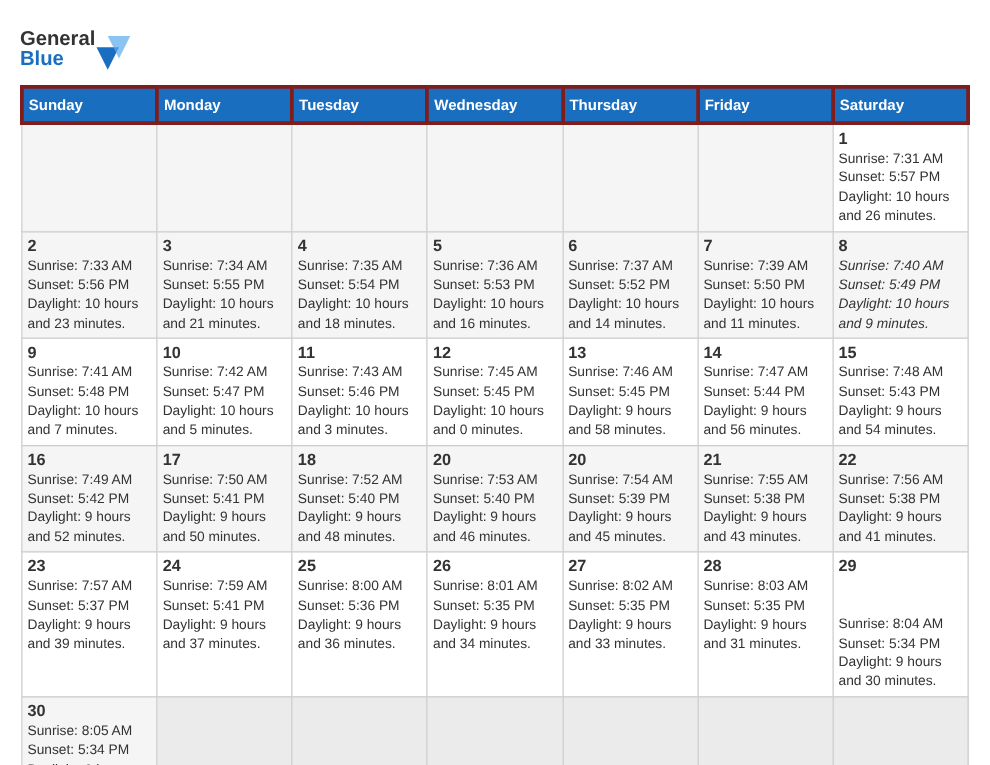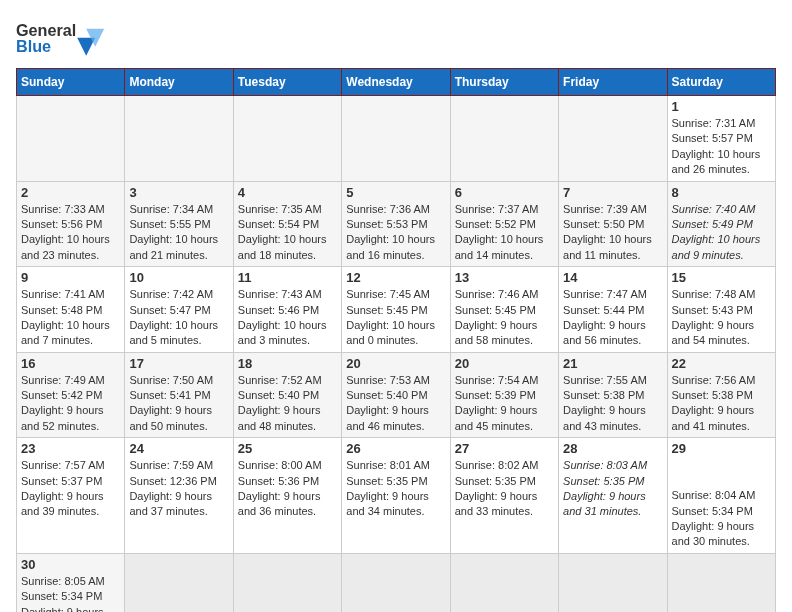--- a/index.html
+++ b/index.html
@@ -42,21 +42,21 @@
       border-collapse: collapse;
       border: 1px solid #ccc;
     }
     .calendar th {
       background-color: #1a6ebf;
       color: #fff;
       font-size: 12px;
       font-weight: bold;
       padding: 6px 4px;
       text-align: left;
-      border: 1px solid #7f1d1d;
+      border: 3px solid #7f1d1d;
     }
     .calendar td {
       vertical-align: top;
       border: 1px solid #ccc;
       padding: 3px 4px;
       width: calc(100% / 7);
       min-height: 80px;
       font-size: 10px;
       color: #333;
       background: #fff;
@@ -263,21 +263,21 @@
       <tr>
         <td>
           <span class="day-num">23</span>
           <div class="day-info" style="white-space: pre-line;">Sunrise: 7:57 AM
 Sunset: 5:37 PM
 Daylight: 9 hours and 39 minutes.</div>
         </td>
         <td>
           <span class="day-num">24</span>
           <div class="day-info" style="white-space: pre-line;">Sunrise: 7:59 AM
-Sunset: 12:36 PM
+Sunset: 5:41 PM
 Daylight: 9 hours and 37 minutes.</div>
         </td>
         <td>
           <span class="day-num">25</span>
           <div class="day-info" style="white-space: pre-line;">Sunrise: 8:00 AM
 Sunset: 5:36 PM
 Daylight: 9 hours and 36 minutes.</div>
         </td>
         <td>
           <span class="day-num">26</span>
@@ -286,21 +286,21 @@
 Daylight: 9 hours and 34 minutes.</div>
         </td>
         <td>
           <span class="day-num">27</span>
           <div class="day-info" style="white-space: pre-line;">Sunrise: 8:02 AM
 Sunset: 5:35 PM
 Daylight: 9 hours and 33 minutes.</div>
         </td>
         <td>
           <span class="day-num">28</span>
-          <div class="day-info" style="white-space: pre-line; font-style: italic;">Sunrise: 8:03 AM
+          <div class="day-info" style="white-space: pre-line;">Sunrise: 8:03 AM
 Sunset: 5:35 PM
 Daylight: 9 hours and 31 minutes.</div>
         </td>
         <td>
           <span class="day-num">29</span>
           <div class="day-info" style="white-space: pre-line; margin-top: 32px;">Sunrise: 8:04 AM
 Sunset: 5:34 PM
 Daylight: 9 hours and 30 minutes.</div>
         </td>
       </tr>

